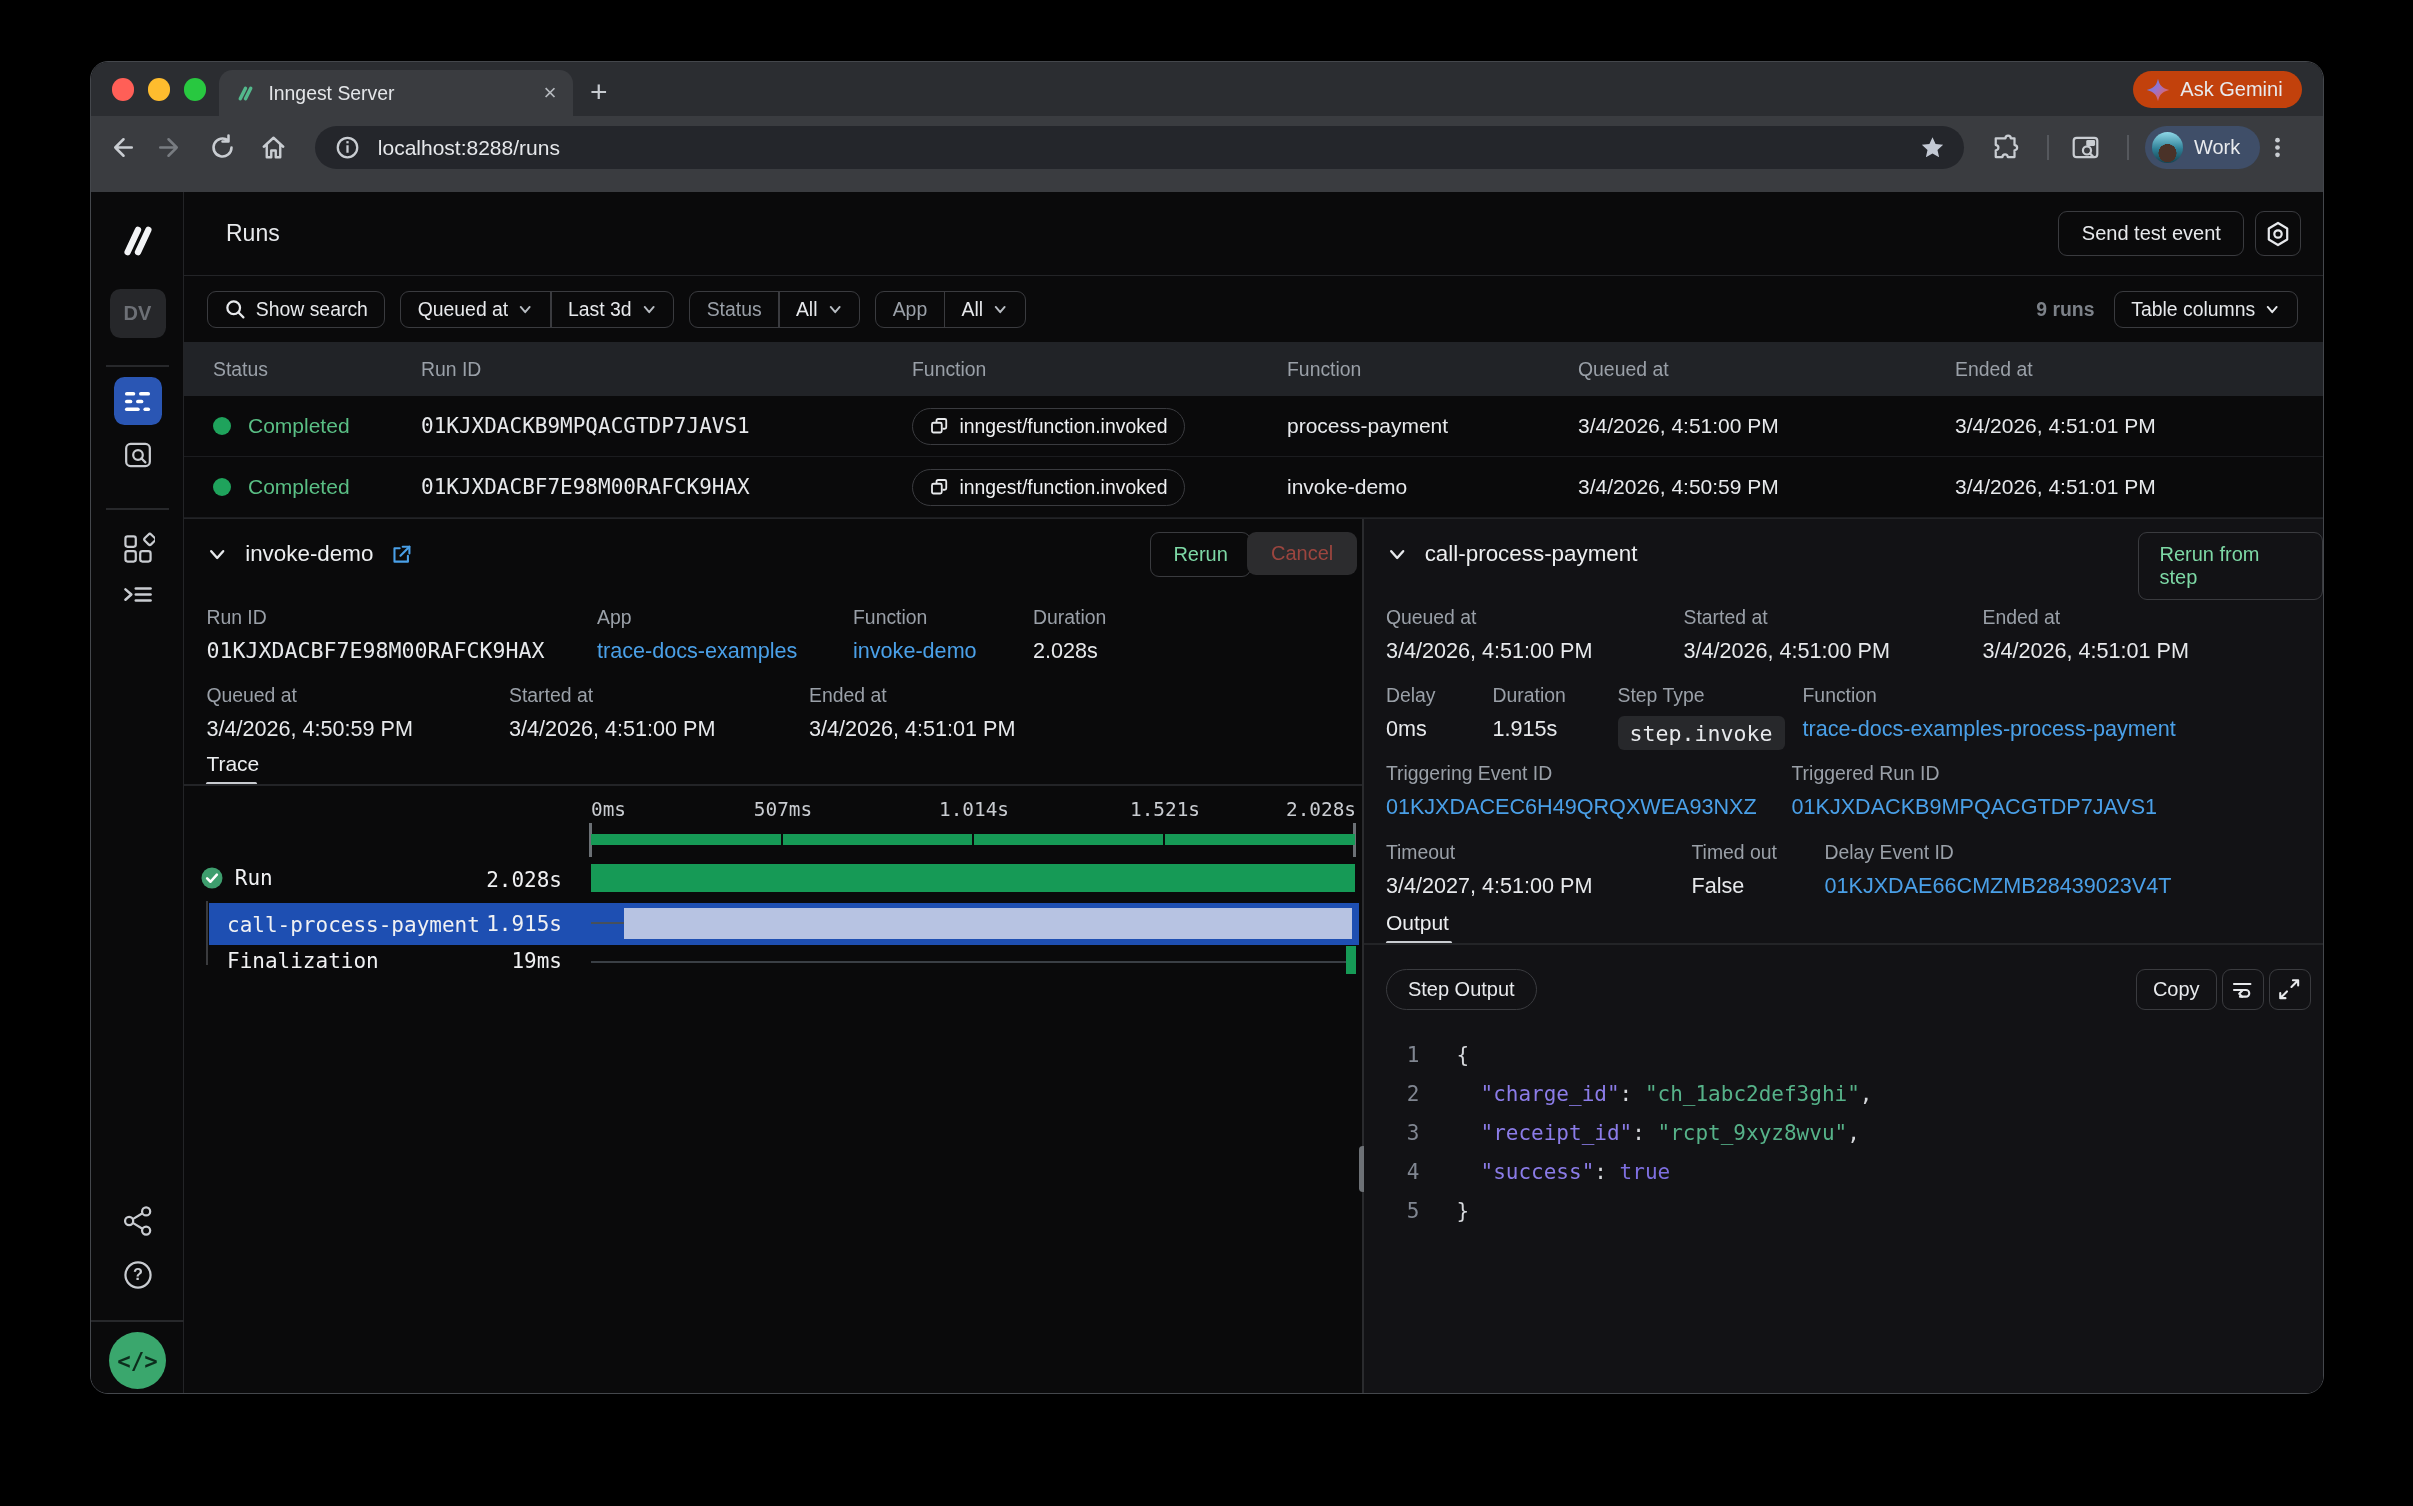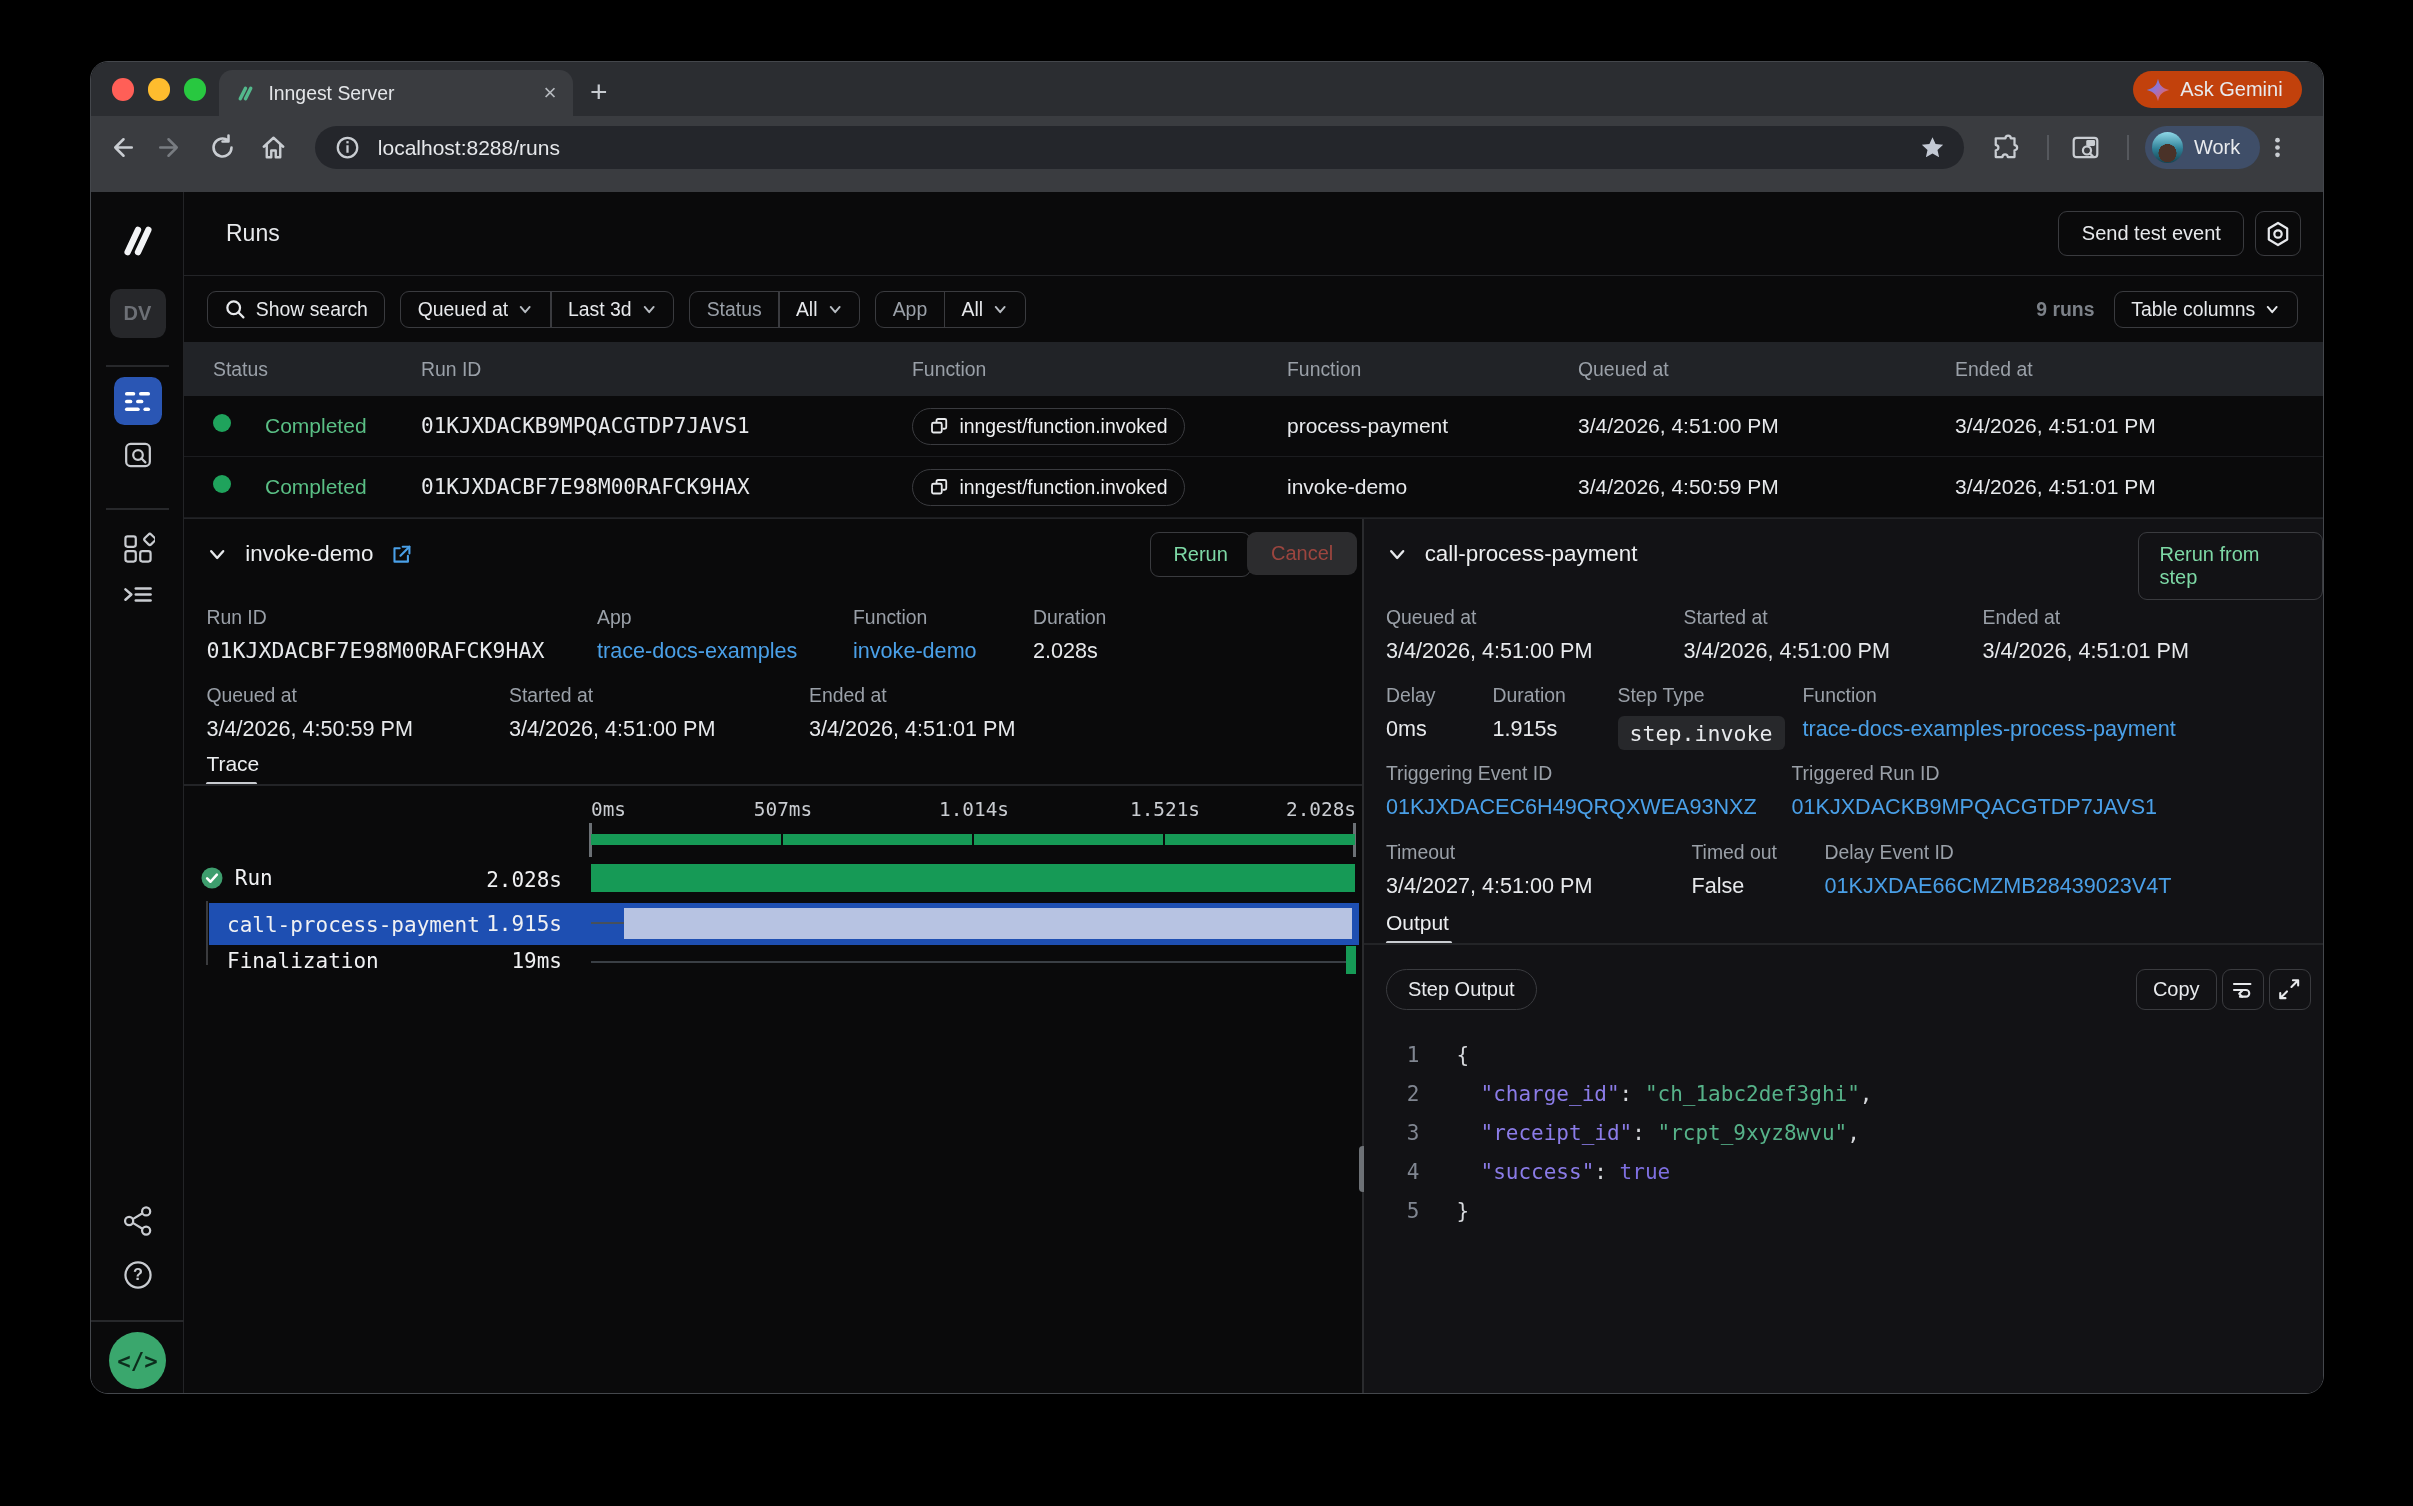--- a/index.html
+++ b/index.html
@@ -68,21 +68,21 @@
   .fbtn .divv { width:1.5px; height:100%; background:#3a3b3f; }
   .flabel { color:#9aa0a8; font-size:19.4px; } .fval { color:#e7e9ec; font-size:19.4px; }
   .fb-right { position:absolute; right:25px; display:flex; align-items:center; gap:19.4px; }
   .runs-count { color:#7c8188; font-size:19.4px; font-weight:bold; }
 
   
   .tgrid { display:grid; grid-template-columns:237px 491px 375px 291px 377px 1fr; align-items:center; }
   .thead { height:54px; flex:none; background:#212327; color:#9aa0a8; font-size:19.4px; }
   .thead > div:first-child { padding-left:29px; }
   .trow { height:61px; flex:none; border-bottom:1.5px solid #1b1c1f; font-size:21px; color:#e7e9ec; }
-  .cell-status { display:flex; align-items:flex-start; gap:34px; padding-left:29px; }
+  .cell-status { display:flex; align-items:center; gap:17px; padding-left:29px; }
   .dot { width:18px; height:18px; border-radius:50%; background:#1fa35c; }
   .completed { color:#5abf85; }
   .runid { font-size:21px; }
   .trig-badge { display:inline-flex; align-items:center; gap:9px; height:37px; padding:0 16.4px;
     border:1.5px solid #3a3b3f; border-radius:19.4px; font-size:19.4px; color:#f0f1f3; }
   .fn-cell { font-weight:500; }
 
   
   .details { flex:1; display:flex; min-height:0; border-top:1.5px solid #232427; }
   .lpanel { width:1178px; flex:none; position:relative; background:#0a0a0b; }

